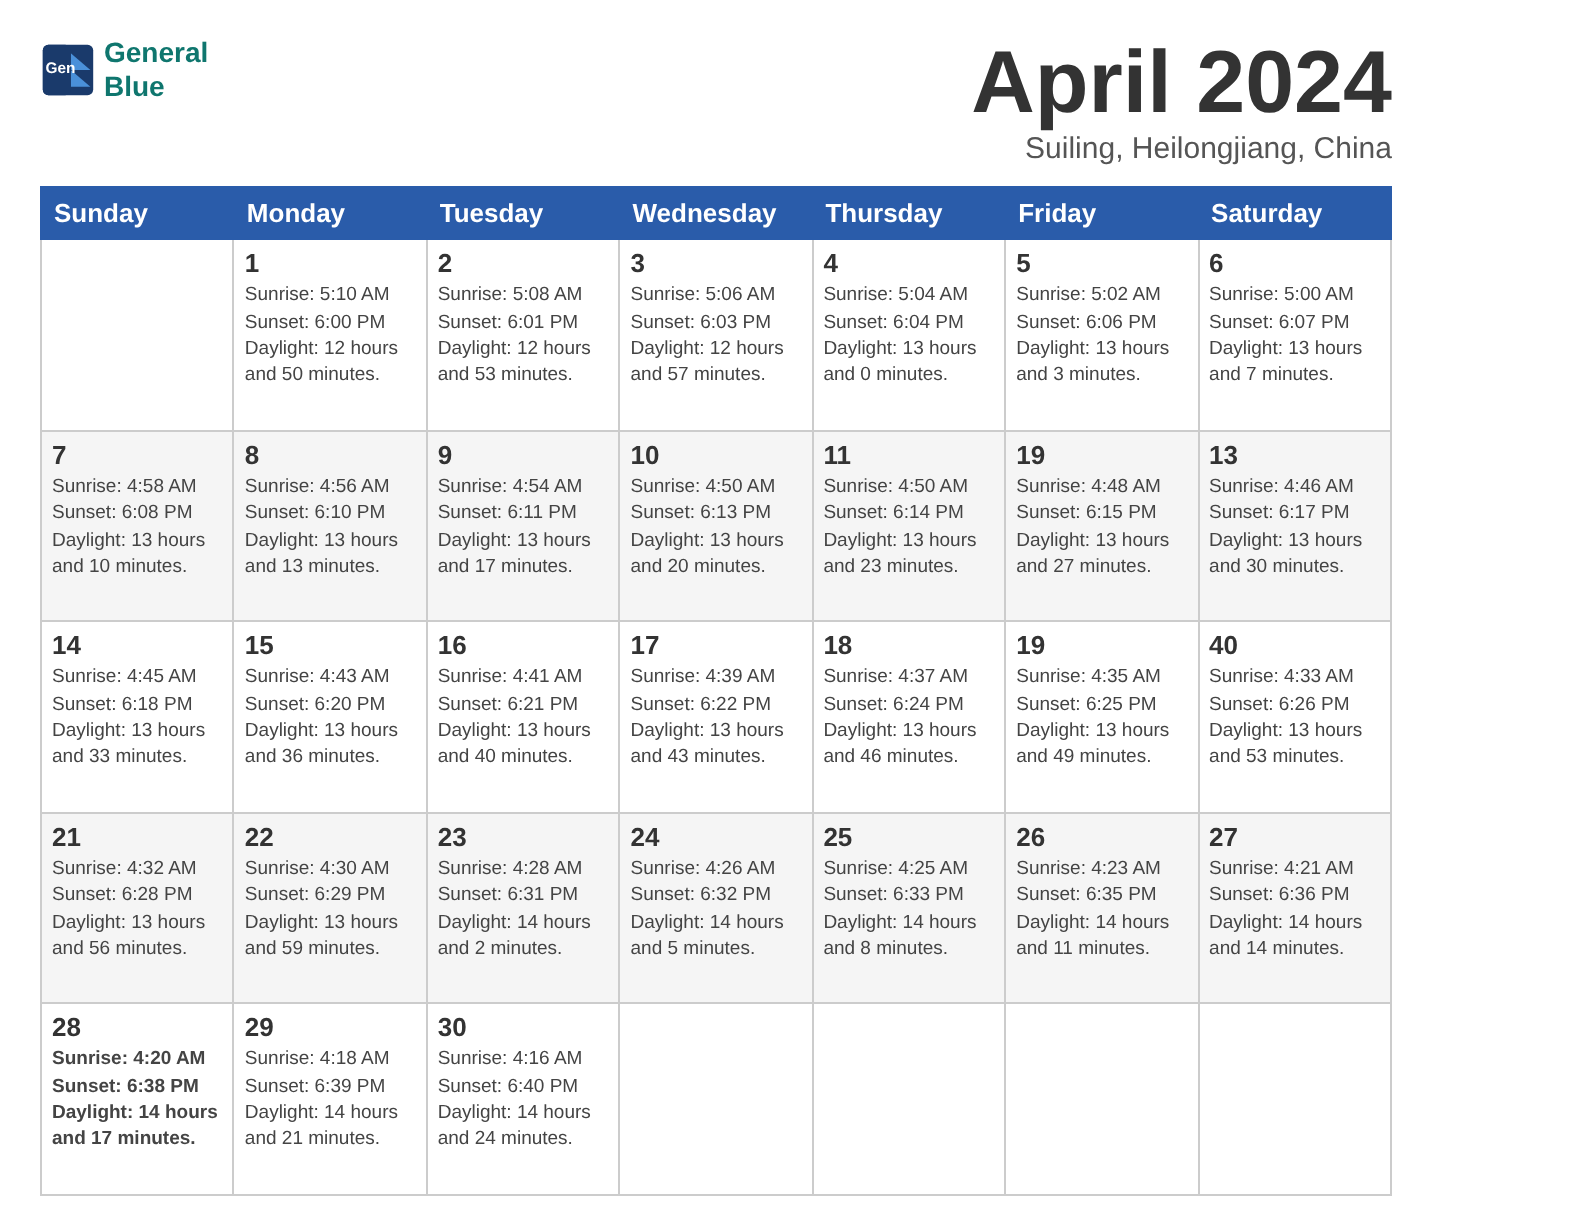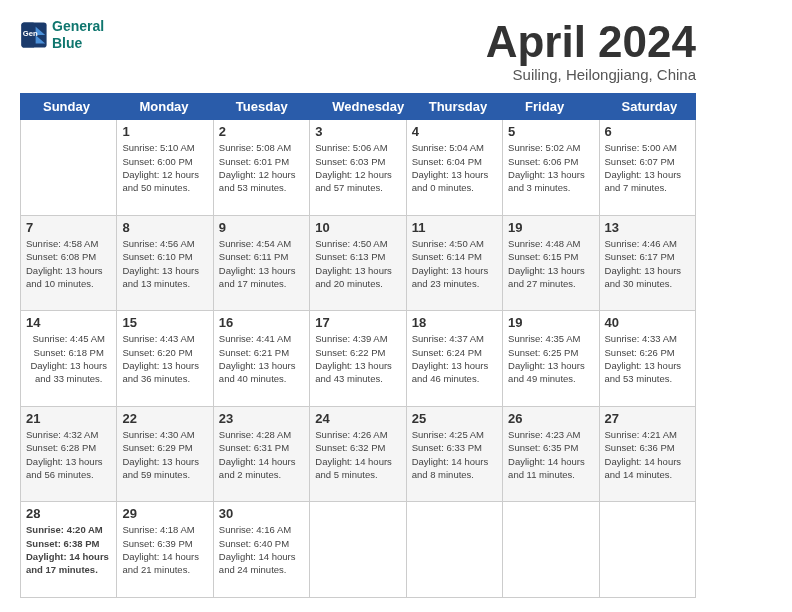--- a/index.html
+++ b/index.html
@@ -55,21 +55,21 @@
       flex: 1;
       border: 1px solid #ccc;
       border-collapse: collapse;
       width: 100%;
       table-layout: fixed;
     }
     .calendar th {
       background-color: #2a5caa;
       color: #fff;
       text-align: left;
-      padding: 5px 22px;
+      padding: 5px 6px;
       font-size: 13px;
       font-weight: bold;
       border: 1px solid #2a5caa;
     }
     .calendar td {
       vertical-align: top;
       border: 1px solid #ccc;
       padding: 4px 5px;
       font-size: 10px;
       color: #333;
@@ -229,21 +229,21 @@
             <span class="day-number">13</span>
             <div class="day-info" style="white-space: pre-line;">Sunrise: 4:46 AM
 Sunset: 6:17 PM
 Daylight: 13 hours
 and 30 minutes.</div>
           </td>
         </tr>
         <tr>
           <td>
             <span class="day-number">14</span>
-            <div class="day-info" style="white-space: pre-line; text-align: center;">Sunrise: 4:45 AM
+            <div class="day-info" style="white-space: pre-line;">Sunrise: 4:45 AM
 Sunset: 6:18 PM
 Daylight: 13 hours
 and 33 minutes.</div>
           </td>
           <td>
             <span class="day-number">15</span>
             <div class="day-info" style="white-space: pre-line;">Sunrise: 4:43 AM
 Sunset: 6:20 PM
 Daylight: 13 hours
 and 36 minutes.</div>

